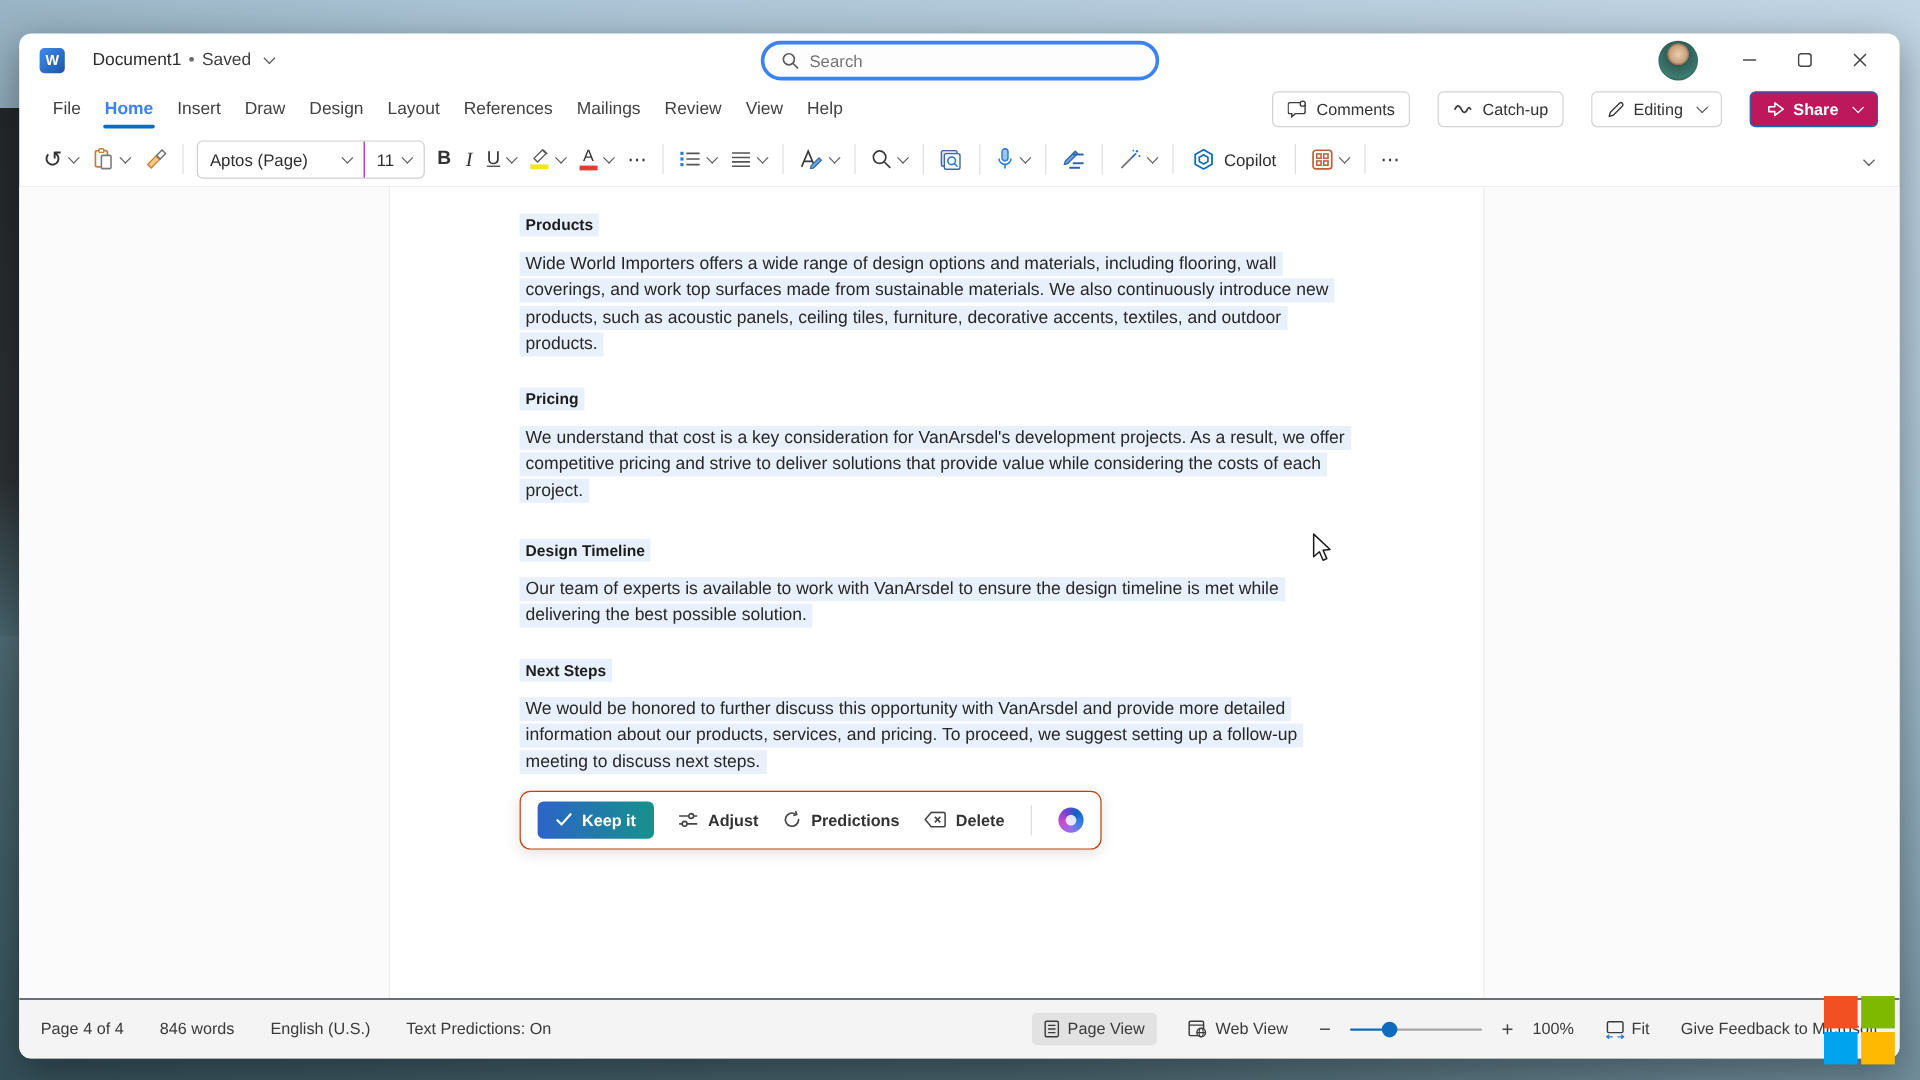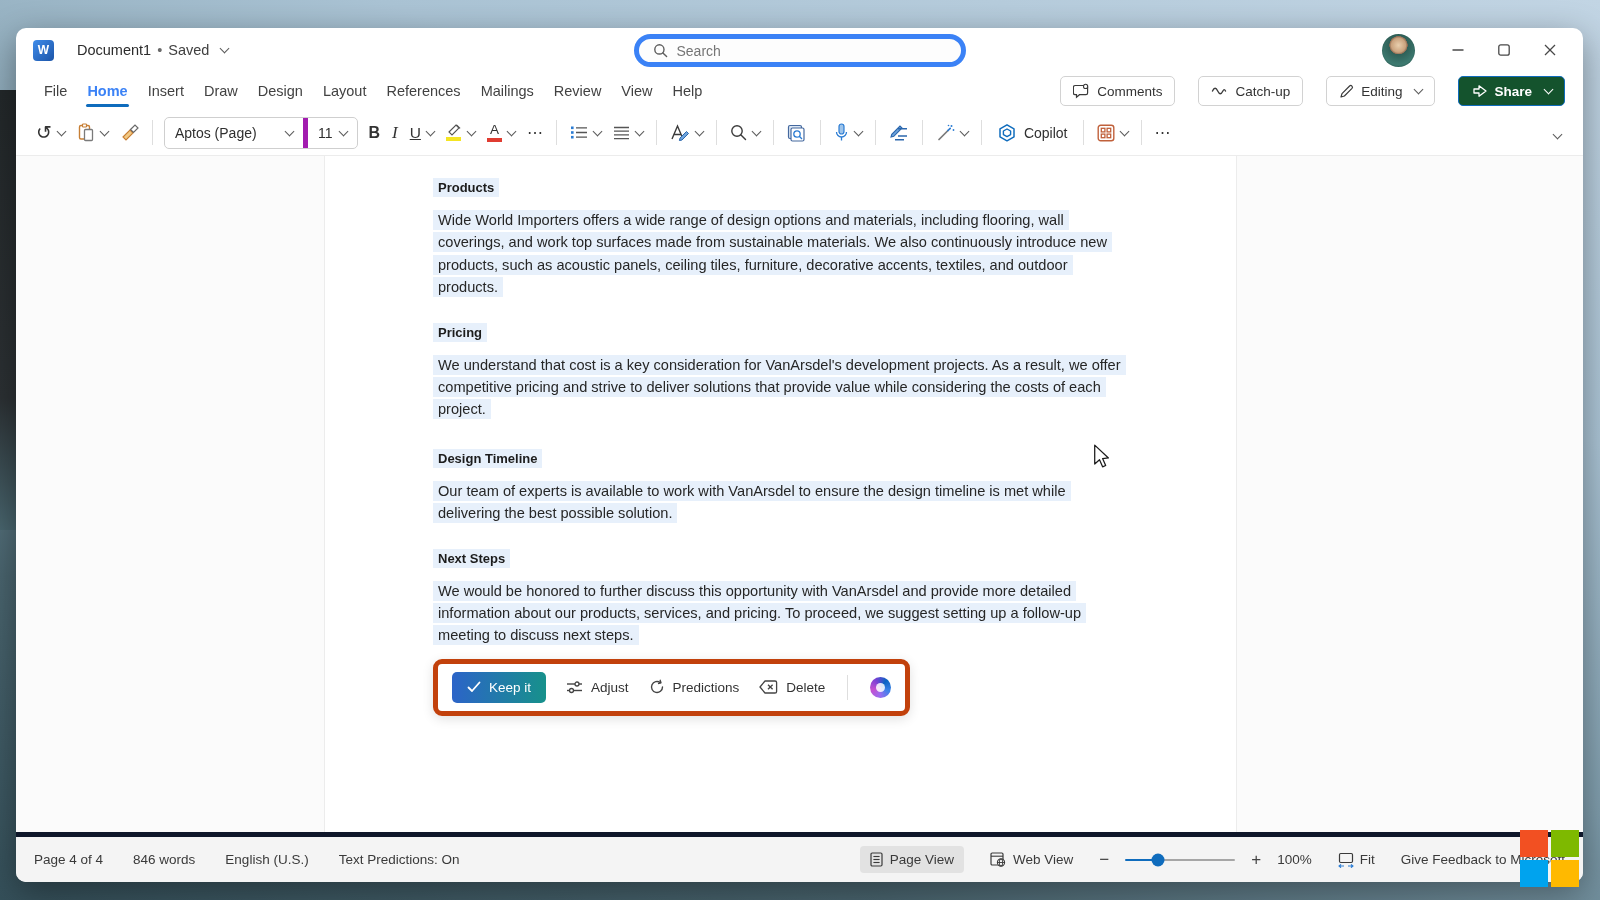--- a/index.html
+++ b/index.html
@@ -22,79 +22,79 @@
   .word-logo { width:21px; height:21px; border-radius:4px;
     background:linear-gradient(135deg,#3f8cea,#1b54a8); color:#fff; font-weight:bold;
     font-size:12px; display:flex; align-items:center; justify-content:center; }
   .doc-title { margin-left:23px; font-size:14.5px; color:#2b2b2b; display:flex; align-items:center; gap:6px; }
   .doc-title .dot { color:#6a6a6a; }
   .doc-title .saved { color:#404040; }
   .chev { display:inline-block; width:7px; height:7px; border-right:1.5px solid #5a5a5a;
     border-bottom:1.5px solid #5a5a5a; transform:rotate(45deg); margin:-3px 0 0 6px; flex:0 0 auto; }
   .chev.white { border-color:#fff; }
   .search-box { position:absolute; left:50%; transform:translateX(-50%); top:6px;
-    width:332px; height:33px; border:5px solid #3b82f6; border-radius:17px; background:#fdfdfd;
+    width:332px; height:33px; border:3px solid #3b82f6; border-radius:17px; background:#fdfdfd;
     display:flex; align-items:center; padding-left:14px; gap:9px; color:#5d5d5d; }
   .search-box input { border:none; outline:none; background:transparent; font-size:14px;
     color:#5d5d5d; font-family:"Liberation Sans",sans-serif; width:260px; }
   .tb-right { position:absolute; right:10px; top:0; height:44px; display:flex; align-items:center; }
   .avatar { width:33px; height:33px; border-radius:50%; margin-right:20px;
     background:
       radial-gradient(circle at 50% 34%, #e9cfae 0%, #caa27d 26%, #8a6a52 33%, #2f6058 34%, #3d7a70 70%, #2c5a52 100%);
     box-shadow:inset 0 0 0 1px rgba(0,0,0,.08); }
   .winbtn { width:46px; height:40px; display:flex; align-items:center; justify-content:center; }
   
   .tabsrow { height:38px; display:flex; align-items:center; padding:0 18px; }
   .tab { font-size:14.5px; color:#424242; padding:7px 10px; position:relative; }
   .tab.active { font-weight:bold; color:#3b82f6; }
   .tab.active::after { content:""; position:absolute; left:9px; right:9px; bottom:-1px;
     height:3px; border-radius:2px; background:#0f6cbd; }
   .tabs-right { margin-left:auto; display:flex; align-items:center; gap:23px; }
   .pillbtn { height:30px; display:flex; align-items:center; gap:7px; padding:0 12px;
     border:1px solid #d2d2d2; border-radius:5px; font-size:13.5px; color:#333; background:#fff; }
-  .pillbtn.primary { background:#14532d; border-color:#0f6cbd; color:#fff; font-weight:bold; }
+  .pillbtn.primary { background:#be185d; border-color:#0f6cbd; color:#fff; font-weight:bold; }
   
   .toolbar { height:46px; display:flex; align-items:center; padding:0 14px; border-bottom:1px solid #ececec; }
   .tbtn { height:32px; display:flex; align-items:center; padding:0 6px; border-radius:4px; color:#333; }
   .vdiv { width:1px; height:25px; background:#dedede; margin:0 7px; flex:0 0 auto; }
   .fontgroup { height:32px; border:1px solid #cfcfcf; border-radius:5px; display:flex; align-items:center; margin:0 4px; }
   .fontgroup .fname { padding:0 10px; font-size:14px; color:#2f2f2f; display:flex; align-items:center; width:138px; justify-content:space-between; }
-  .fontgroup .fsize { padding:0 10px; font-size:14px; color:#2f2f2f; display:flex; align-items:center; gap:8px; border-left:5px solid #a21caf; height:100%; }
+  .fontgroup .fsize { padding:0 10px; font-size:14px; color:#2f2f2f; display:flex; align-items:center; gap:8px; border-left:1px solid #a21caf; height:100%; }
   .glyph { font-size:16px; color:#333; }
   .bold-g { font-weight:bold; font-size:16px; }
   .italic-g { font-family:"Liberation Serif",serif; font-style:italic; font-size:17px; }
   .under-g { text-decoration:underline; font-size:15.5px; }
   .colorbar { display:flex; flex-direction:column; align-items:center; line-height:1; }
   .colorbar .bar { width:15px; height:4px; margin-top:1px; }
   .copilot-tb { display:flex; align-items:center; gap:7px; font-size:14px; color:#2f2f2f; padding:0 8px; }
   .collapse { margin-left:auto; padding-right:8px; }
   
   .canvas { position:absolute; top:128px; left:0; right:0; bottom:50px; background:#fbfbfb; }
   .page { margin-left:308px; width:913px; height:100%; background:#fff;
     border-left:1px solid #ececec; border-right:1px solid #ececec; }
   .page-content { padding:24px 0 0 108px; width:820px; }
   .hl { background:#e7f0fb; padding:2px 5px; box-decoration-break:clone; -webkit-box-decoration-break:clone; }
   .sec { margin-bottom:26px; }
   .sec h3 { font-size:13px; color:#1c1c1c; margin:0 0 14px; font-weight:bold; }
   .sec p { font-size:14.6px; line-height:22.4px; color:#262626; max-width:695px; }
   .sec.gap { margin-top:30px; }
   
   .actionbar { display:inline-flex; align-items:center; gap:20px; margin-top:12px;
-    background:#fff; border:5px solid #c2410c; border-radius:9px; padding:8px 14px;
-    box-shadow:0 3px 12px rgba(0,0,0,.12); }
+    background:#fff; border:1px solid #c2410c; border-radius:9px; padding:8px 14px;
+    box-shadow:0 3px 12px rgba(0,0,0,.12);font-weight:bold; }
   .keepbtn { display:flex; align-items:center; gap:8px; color:#fff; font-size:13.5px;
     background:linear-gradient(90deg,#2c64c8,#17918b); border-radius:5px; padding:8px 15px; }
   .abtn { display:flex; align-items:center; gap:8px; font-size:13.5px; color:#333; }
   .copilot-logo { width:21px; height:21px; border-radius:50%; position:relative;
     background:conic-gradient(from 40deg,#0a64c2,#3b82e8,#9a6cf0,#c44fd0,#7a3fd4,#0a64c2); }
   .copilot-logo::after { content:""; position:absolute; left:6px; top:6px; width:9px; height:9px;
     border-radius:50%; background:#fff; opacity:.85; }
   
   .statusbar { position:absolute; left:0; right:0; bottom:0; height:50px; background:#f4f4f4;
-    border-top:5px solid #0f172a; display:flex; align-items:center; padding:0 18px;
+    border-top:1px solid #0f172a; display:flex; align-items:center; padding:0 18px;
     font-size:13.5px; color:#3a3a3a; }
   .sb-item { margin-right:30px; }
   .sb-right { margin-left:auto; display:flex; align-items:center; gap:16px;justify-content:flex-end; }
   .viewchip { display:flex; align-items:center; gap:7px; padding:6px 10px; border-radius:4px; }
   .viewchip.active { background:#e2e2e2; }
   .zoomtrack { width:110px; height:2px; border-radius:1px;
     background:linear-gradient(90deg,#0f6cbd 0 30%, #a6a6a6 30%); position:relative; }
   .zoomthumb { position:absolute; left:30%; top:50%; transform:translate(-50%,-50%);
     width:13px; height:13px; border-radius:50%; background:#0f6cbd; }
   .zoomsign { font-size:17px; color:#444; }

